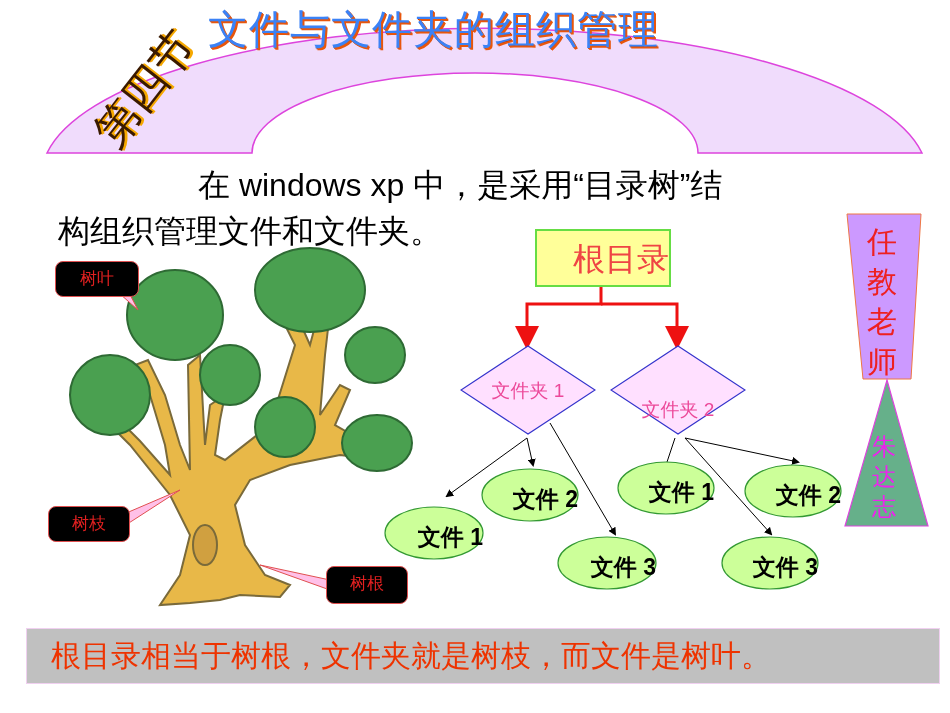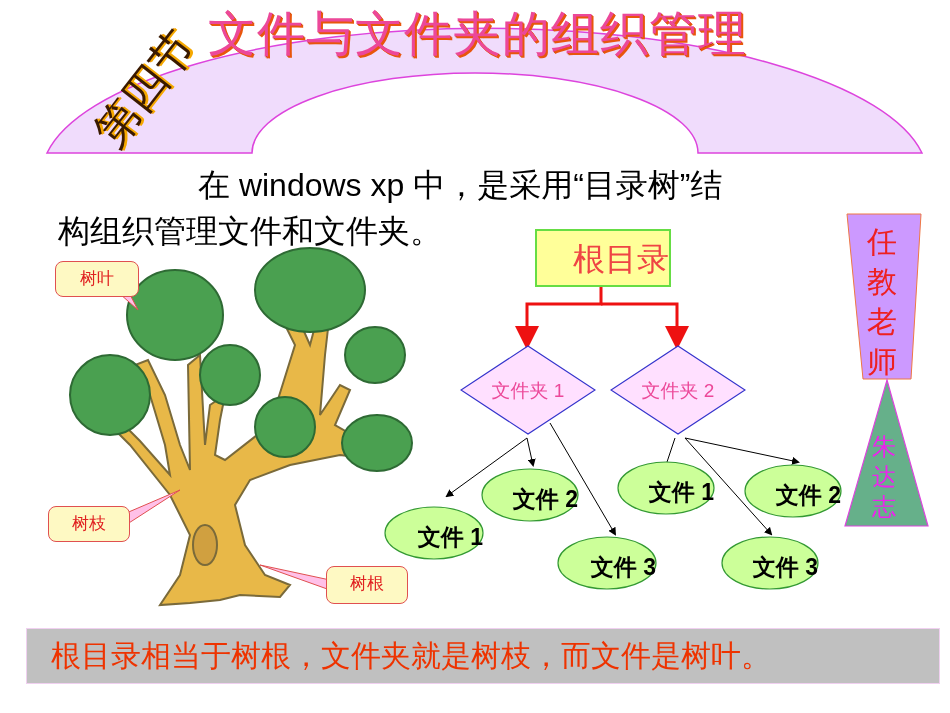--- a/index.html
+++ b/index.html
@@ -1,26 +1,26 @@
 <!DOCTYPE html>
 <html><head>
 <meta charset="utf-8">
 <style>
   html, body { margin:0; padding:0; background:#ffffff; }
   body { width:950px; height:713px; position:relative; overflow:hidden;
          font-family: "DejaVu Sans", "Liberation Sans", sans-serif; }
   .abs { position:absolute; }
   #arch-svg { position:absolute; left:0; top:0; }
-  .title-text { font-family:"DejaVu Sans", sans-serif; font-size:48px; color:#ec4899;
+  .title-text { font-family:"DejaVu Sans", sans-serif; font-size:40px; color:#3b82f6;
     text-shadow: 2px 2px 0 #e8560c, 1px 1px 0 #c43a00; letter-spacing:1px; white-space:nowrap; }
   .section-text { font-family:"DejaVu Sans", sans-serif; font-size:44px; color:#3a1a00;
     text-shadow: 2px 2px 0 #f5a800, 1px 1px 0 #e08000; white-space:nowrap;
     transform: rotate(-52deg); transform-origin: left bottom; }
   .intro { font-family:"Liberation Sans", sans-serif; font-size:32px; color:#000; line-height:46px; white-space:nowrap; }
-  .callout { background:#fef9c3; border:1.5px solid #e05050; border-radius:8px;
+  .callout { background:#000000; border:1.5px solid #e05050; border-radius:8px;
     color:#e02020; font-size:17px; text-align:center; line-height:32px; }
   .root-box { background:#ffff99; border:2px solid #66dd44; color:#ef4444; font-size:32px;
     text-align:right; line-height:56px; }
   .node-label { font-family:"Liberation Sans", sans-serif; font-weight:bold; font-size:23px; color:#000; text-align:right; }
   .folder-label { font-family:"Liberation Sans", sans-serif; font-size:19px; color:#ec4899; text-align:center; white-space:nowrap; }
   .teacher-char { color:#ee2020; font-size:30px; text-align:center; line-height:40px; }
   .name-char { color:#ee22ee; font-size:24px; text-align:center; line-height:30px; }
   .bottom-bar { background:#c0c0c0; border:1px solid #f0d0f0; color:#ee3300; font-size:30px;
     line-height:54px; padding-left:24px; white-space:nowrap; }
 </style>
@@ -85,21 +85,21 @@
 <div class="abs root-box" style="left:535px; top:229px; width:132px; height:54px;">根目录</div>
 
 <svg class="abs" style="left:460px; top:345px;" width="136" height="90" viewBox="0 0 136 90">
   <polygon points="68,1 135,45 68,89 1,45" fill="#ffe0ff" stroke="#3333cc" stroke-width="1.2"></polygon>
 </svg>
 <div class="abs folder-label" style="left:460px; top:378px; width:136px;">文件夹 1</div>
 
 <svg class="abs" style="left:610px; top:345px;" width="136" height="90" viewBox="0 0 136 90">
   <polygon points="68,1 135,45 68,89 1,45" fill="#ffe0ff" stroke="#3333cc" stroke-width="1.2"></polygon>
 </svg>
-<div class="abs folder-label" style="left:610px; top:378px; width:136px;">文件夹 2</div>
+<div class="abs folder-label" style="left:610px; top:397px; width:136px;">文件夹 2</div>
 
 <svg class="abs" style="left:0; top:0;" width="950" height="713" viewBox="0 0 950 713" pointer-events="none">
   <g fill="#ccff99" stroke="#339933" stroke-width="1.2">
     <ellipse cx="434" cy="533" rx="49" ry="26"></ellipse>
     <ellipse cx="530" cy="495" rx="48" ry="26"></ellipse>
     <ellipse cx="607" cy="563" rx="49" ry="26"></ellipse>
     <ellipse cx="666" cy="488" rx="48" ry="26"></ellipse>
     <ellipse cx="793" cy="491" rx="48" ry="26"></ellipse>
     <ellipse cx="770" cy="563" rx="48" ry="26"></ellipse>
   </g>

